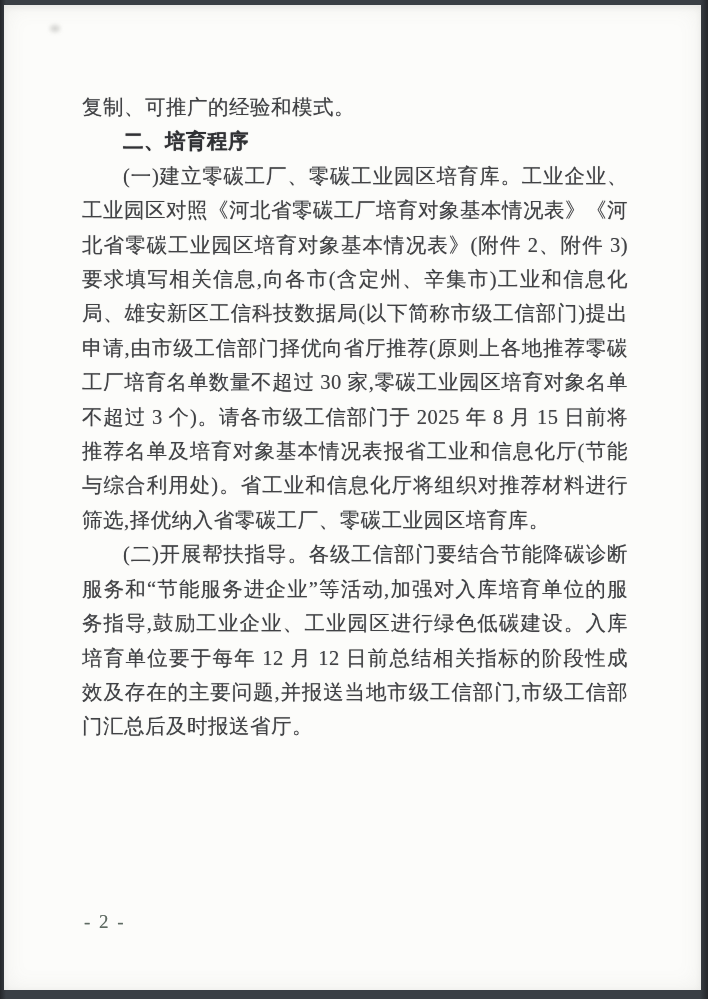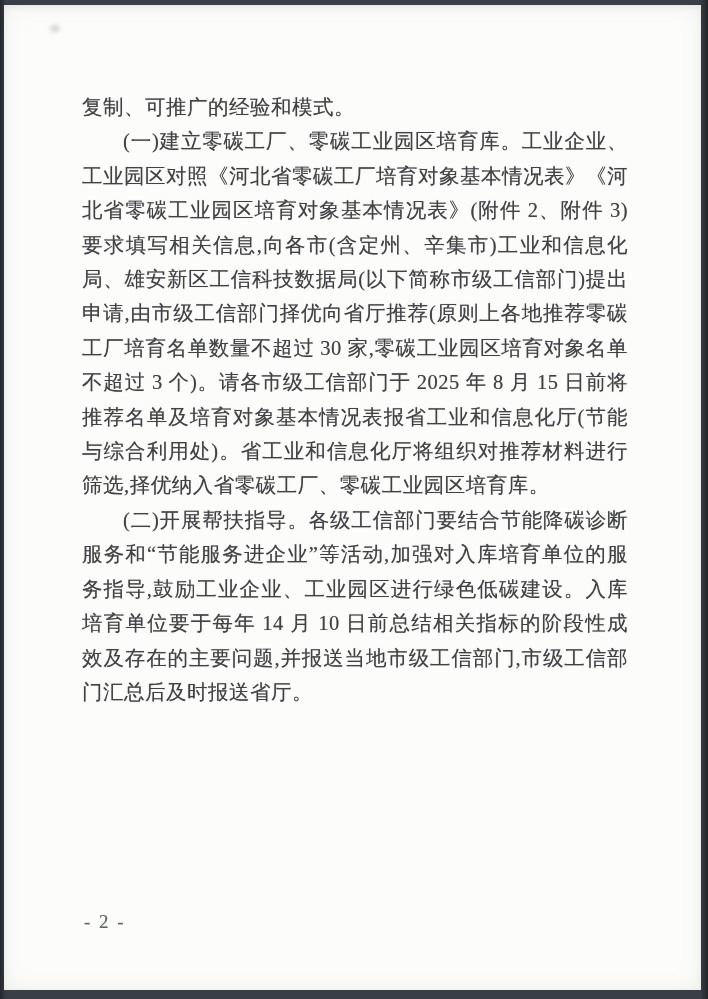--- a/index.html
+++ b/index.html
@@ -80,18 +80,19 @@
 </head>
 <body>
 
 <div class="scan-frame"></div>
 
 <div class="page">
   <div class="scan-speck"></div>
 
   <div class="content">
       <p class="body-para">复制、可推广的经验和模式。</p>
+      <p class="heading indent">二、培育程序</p>
       <p class="body-para indent">(一)建立零碳工厂、零碳工业园区培育库。工业企业、工业园区对照《河北省零碳工厂培育对象基本情况表》《河北省零碳工业园区培育对象基本情况表》(附件 2、附件 3)要求填写相关信息,向各市(含定州、辛集市)工业和信息化局、雄安新区工信科技数据局(以下简称市级工信部门)提出申请,由市级工信部门择优向省厅推荐(原则上各地推荐零碳工厂培育名单数量不超过 30 家,零碳工业园区培育对象名单不超过 3 个)。请各市级工信部门于 2025 年 8 月 15 日前将推荐名单及培育对象基本情况表报省工业和信息化厅(节能与综合利用处)。省工业和信息化厅将组织对推荐材料进行筛选,择优纳入省零碳工厂、零碳工业园区培育库。</p>
-      <p class="body-para indent">(二)开展帮扶指导。各级工信部门要结合节能降碳诊断服务和“节能服务进企业”等活动,加强对入库培育单位的服务指导,鼓励工业企业、工业园区进行绿色低碳建设。入库培育单位要于每年 14 月 10 日前总结相关指标的阶段性成效及存在的主要问题,并报送当地市级工信部门,市级工信部门汇总后及时报送省厅。</p>
+      <p class="body-para indent">(二)开展帮扶指导。各级工信部门要结合节能降碳诊断服务和“节能服务进企业”等活动,加强对入库培育单位的服务指导,鼓励工业企业、工业园区进行绿色低碳建设。入库培育单位要于每年 12 月 12 日前总结相关指标的阶段性成效及存在的主要问题,并报送当地市级工信部门,市级工信部门汇总后及时报送省厅。</p>
     </div>
 
   <div class="page-number">- 2 -</div>
 </div>
 
 </body></html>

